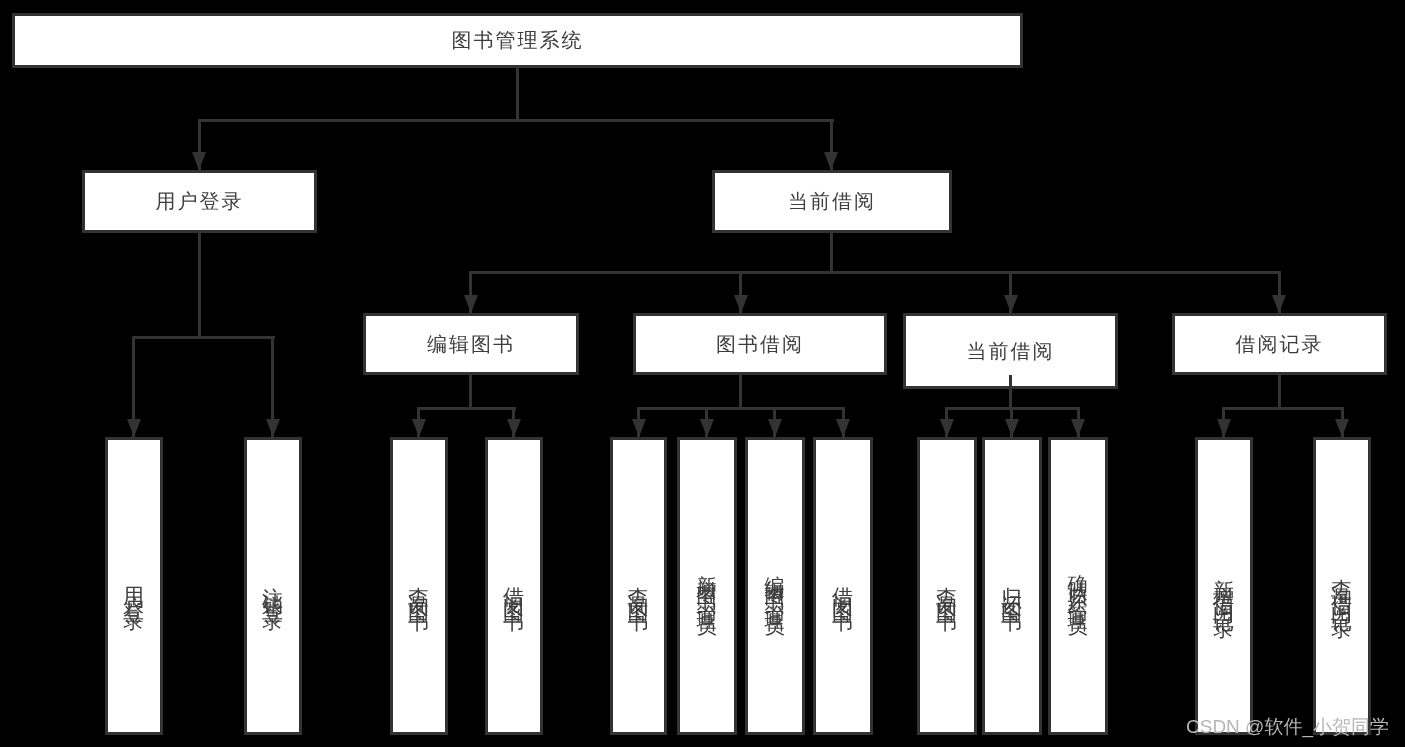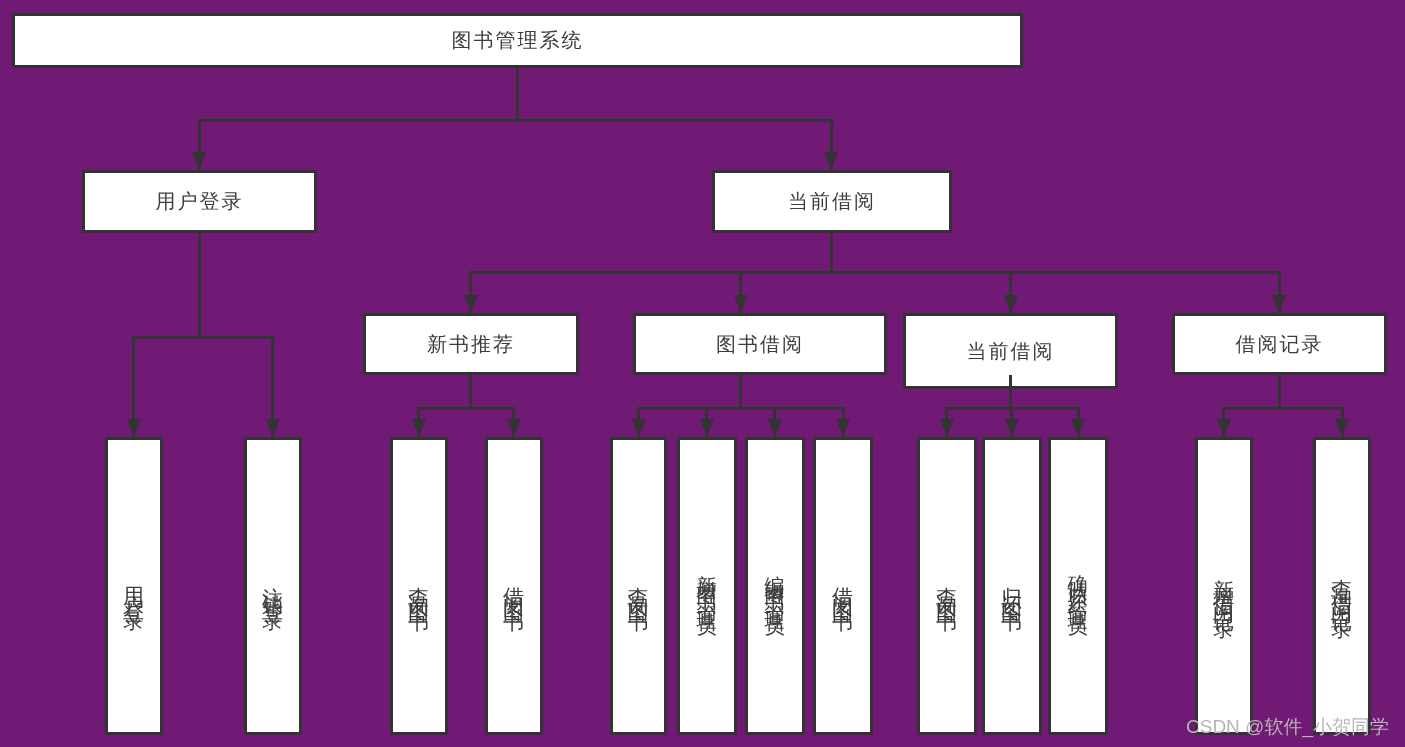--- a/index.html
+++ b/index.html
@@ -1,17 +1,17 @@
 <!DOCTYPE html>
 <html><head>
 <meta charset="utf-8">
 <style>
   html,body{margin:0;padding:0;background:#ffffff;}
   .canvas{
-    position:relative;width:1405px;height:747px;background:#701a75;overflow:hidden;
+    position:relative;width:1405px;height:747px;background:#000000;overflow:hidden;
     font-family:"Liberation Sans","DejaVu Sans",sans-serif;color:#3d3d3d;
   }
   .box{
     position:absolute;border:3px solid #333333;background:#ffffff;
     display:flex;align-items:center;justify-content:center;box-sizing:border-box;
   }
   .hlabel{font-size:20px;letter-spacing:2px;color:#3d3d3d;white-space:nowrap;}
   .leaf-label{
     writing-mode:vertical-rl;text-orientation:mixed;
     font-size:21px;letter-spacing:8px;color:#3d3d3d;line-height:1;
@@ -65,21 +65,21 @@
   <div class="vline" style="left:469px;top:271px;height:42px"></div>
   <div class="vline" style="left:739px;top:271px;height:42px"></div>
   <div class="vline" style="left:1009px;top:271px;height:42px"></div>
   <div class="vline" style="left:1278px;top:271px;height:42px"></div>
   <div class="arrow" style="left:464px;top:295px"></div>
   <div class="arrow" style="left:734px;top:295px"></div>
   <div class="arrow" style="left:1004px;top:295px"></div>
   <div class="arrow" style="left:1272px;top:295px"></div>
 
   <div class="box" style="left:363px;top:313px;width:216px;height:62px">
-    <span class="hlabel">新书推荐</span>
+    <span class="hlabel">编辑图书</span>
   </div>
   <div class="box" style="left:633px;top:313px;width:254px;height:62px">
     <span class="hlabel">图书借阅</span>
   </div>
   <div class="box" style="left:903px;top:313px;width:215px;height:76px">
     <span class="hlabel">当前借阅</span>
   </div>
   <div class="box" style="left:1172px;top:313px;width:215px;height:62px">
     <span class="hlabel">借阅记录</span>
   </div>

